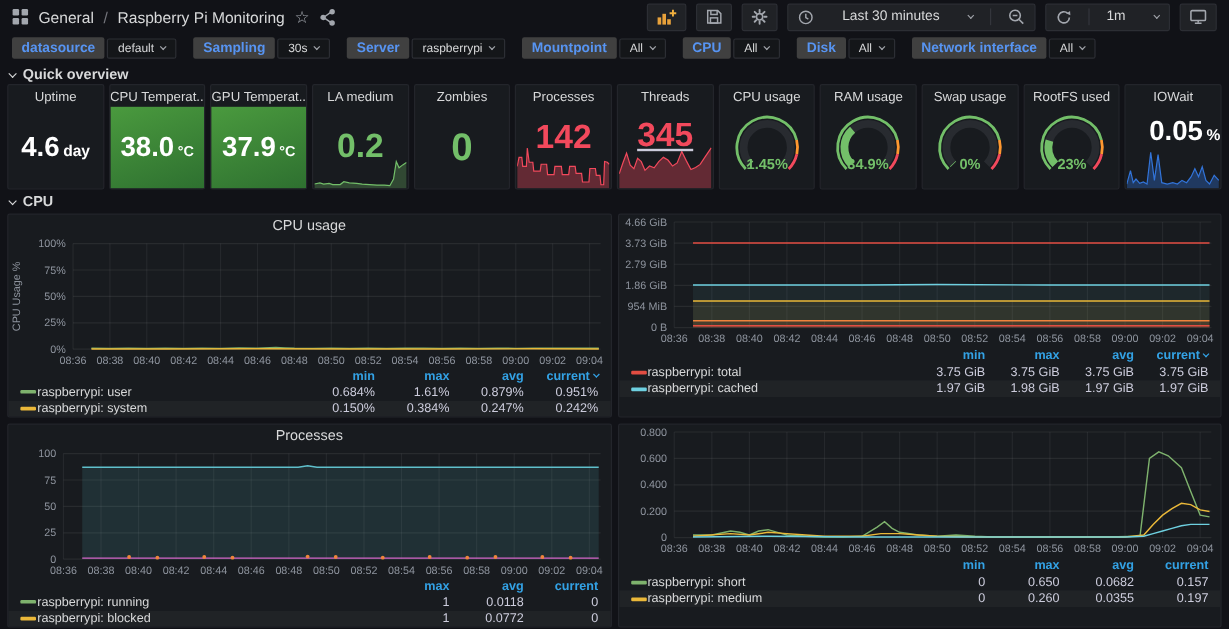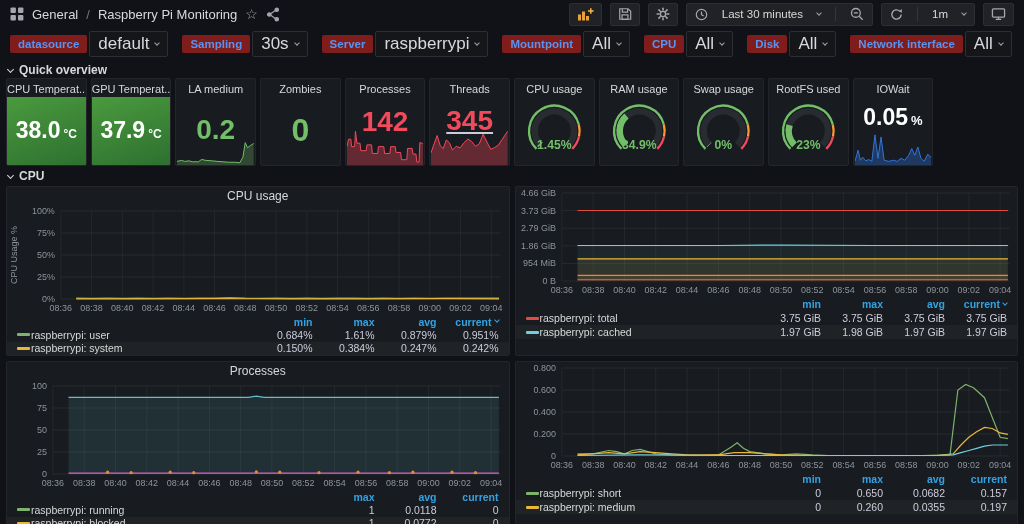--- a/index.html
+++ b/index.html
@@ -8,33 +8,33 @@
   
   .navbar{height:28px;display:flex;align-items:center;padding:0 10px;gap:8px}
   .nb-left{display:flex;align-items:center;gap:8px;flex:1;min-width:0}
   .crumb{font-size:13px;color:#d8d9da;white-space:nowrap}
   .crumb-sep{color:#74757c}
   .star{font-size:14px;color:#a3a7ae;line-height:1;cursor:pointer}
   .nb-icon{display:flex;align-items:center;cursor:pointer}
   .nb-right{display:flex;align-items:center;gap:8px}
   .nb-btn{height:23px;display:flex;align-items:center;background:#202226;border:1px solid #2c2e34;border-radius:2px;padding:0 7px;gap:6px;cursor:pointer}
   .nb-group{padding:0}
-  .nb-seg{display:flex;align-items:center;gap:14px;padding:0 8px;height:100%;cursor:pointer}
+  .nb-seg{display:flex;align-items:center;gap:24px;padding:0 8px;height:100%;cursor:pointer}
   .nb-sep{width:1px;height:14px;background:#34363c}
   .nb-txt{font-size:11.5px;color:#d8d9da;white-space:nowrap}
   
   .chev{width:5px;height:5px;border-right:1.5px solid #9fa2a8;border-bottom:1.5px solid #9fa2a8;transform:rotate(45deg);display:inline-block;margin-top:-3px}
   .chev.tiny{width:4px;height:4px}
   .chev.sec{border-color:#d8d9da;margin-top:-2px}
   .chev.blue{border-color:#33A2E5;margin-left:3px}
   
   .filterbar{display:flex;gap:14px;padding:3px 10px 5px;align-items:center;flex-wrap:nowrap}
   .var{display:flex;align-items:center}
-  .var-label{font-size:11.5px;font-weight:700;color:#5794F2;background:#7f1d1d;padding:3px 8px;border-radius:2px;white-space:nowrap}
-  .var-value{font-size:17px;color:#d8d9da;background:#141619;border:1px solid #2c2e34;padding:2px 8px;border-radius:2px;margin-left:2px;display:flex;gap:6px;align-items:center;cursor:pointer;white-space:nowrap}
+  .var-label{font-size:11.5px;font-weight:700;color:#5794F2;background:#404040;padding:3px 8px;border-radius:2px;white-space:nowrap}
+  .var-value{font-size:10px;color:#d8d9da;background:#141619;border:1px solid #2c2e34;padding:2px 8px;border-radius:2px;margin-left:2px;display:flex;gap:6px;align-items:center;cursor:pointer;white-space:nowrap}
   
   .section-head{display:flex;align-items:center;gap:6px;padding:0 8px;font-size:12px;font-weight:700;color:#d8d9da;height:16px;cursor:pointer}
   
   .stats{display:grid;grid-template-columns:repeat(12,1fr);gap:4px;margin:0 6px;height:88px}
   .stat{position:relative;background:#181b1f;border:1px solid #23252b;border-radius:2px;overflow:hidden}
   .stat-bgfill{position:absolute;left:0;right:0;top:18px;bottom:0;background:linear-gradient(160deg,#4a9a3e 0%,#2e7030 100%)}
   .stat-title{position:relative;z-index:2;text-align:center;font-size:11px;font-weight:500;color:#d8d9da;padding-top:4px;white-space:nowrap;overflow:hidden;cursor:pointer}
   .stat-body{position:absolute;left:0;right:0;top:16px;bottom:0;display:flex;align-items:center;justify-content:center;z-index:1}
   .stat-vwrap{display:flex;align-items:baseline}
   .stat-num{font-weight:700;line-height:1}
@@ -212,20 +212,29 @@
       </span>
     </div>
   </div>
 
 <div class="section-head">
   <span class="chev sec"></span>
   <span>Quick overview</span>
 </div>
 <div class="stats" id="stats">
     <div class="stat">
+      <div class="stat-title">Uptime</div>
+      <div class="stat-body">
+        <span class="stat-vwrap">
+          <span class="stat-num" style="color: rgb(255, 255, 255); font-size: 23px;">4.6</span>
+          <span class="stat-unit" style="color: rgb(255, 255, 255); font-size: 13px;">day</span>
+        </span>
+      </div>
+    </div>
+    <div class="stat">
       <div class="stat-bgfill"></div>
       <div class="stat-title">CPU Temperat...</div>
       <div class="stat-body">
         <span class="stat-vwrap">
           <span class="stat-num" style="color: rgb(255, 255, 255); font-size: 23px;">38.0</span>
           <span class="stat-unit" style="color: rgb(255, 255, 255); font-size: 12px;">°C</span>
         </span>
       </div>
     </div>
     <div class="stat">
@@ -329,21 +338,21 @@
           <path d="M27.15 45.85 A21 21 0 0 1 21.93 24.83" stroke="#73BF69" stroke-width="7" fill="none"></path>
           <path d="M22.91 50.09 A27 27 0 1 1 68.15 24.29" stroke="#73BF69" stroke-width="2.5" fill="none"></path>
           <path d="M68.15 24.29 A27 27 0 0 1 68.35 36.89" stroke="#FF9830" stroke-width="2.5" fill="none"></path>
           <path d="M68.35 36.89 A27 27 0 0 1 61.09 50.09" stroke="#F2495C" stroke-width="2.5" fill="none"></path>
           <text x="42" y="50" text-anchor="middle" fill="#73BF69" font-size="13" font-weight="700" font-family="Liberation Sans, sans-serif">23%</text>
         </svg>
       </div>
     </div>
     <div class="stat">
       <div class="stat-title">IOWait</div>
-      <div class="stat-body" style="padding-bottom: 25px;">
+      <div class="stat-body" style="padding-bottom: 25px; justify-content: flex-end;">
         <span class="stat-vwrap">
           <span class="stat-num" style="color: rgb(255, 255, 255); font-size: 23px;">0.05</span>
           <span class="stat-unit" style="color: rgb(255, 255, 255); font-size: 13px;">%</span>
         </span>
       </div>
       <svg viewBox="0 0 100 30" preserveAspectRatio="none" class="spark" style="height: 34px;">
         <polygon points="0.0,30 0.0,26.8 4.0,16.9 7.0,25.8 10.0,23.1 14.0,26.3 18.0,25.2 22.0,26.8 26.0,3.4 30.0,24.1 34.0,5.2 38.0,25.8 44.0,26.8 50.0,25.8 55.0,26.8 60.0,24.1 65.0,25.8 70.0,21.4 74.0,15.5 78.0,21.4 82.0,14.1 86.0,24.1 90.0,26.8 95.0,20.4 100.0,24.1 100.0,30" fill="#3274D9" fill-opacity="0.35"></polygon>
         <polyline points="0.0,26.8 4.0,16.9 7.0,25.8 10.0,23.1 14.0,26.3 18.0,25.2 22.0,26.8 26.0,3.4 30.0,24.1 34.0,5.2 38.0,25.8 44.0,26.8 50.0,25.8 55.0,26.8 60.0,24.1 65.0,25.8 70.0,21.4 74.0,15.5 78.0,21.4 82.0,14.1 86.0,24.1 90.0,26.8 95.0,20.4 100.0,24.1" fill="none" stroke="#3274D9" stroke-width="1" vector-effect="non-scaling-stroke"></polyline>
       </svg>
     </div>

